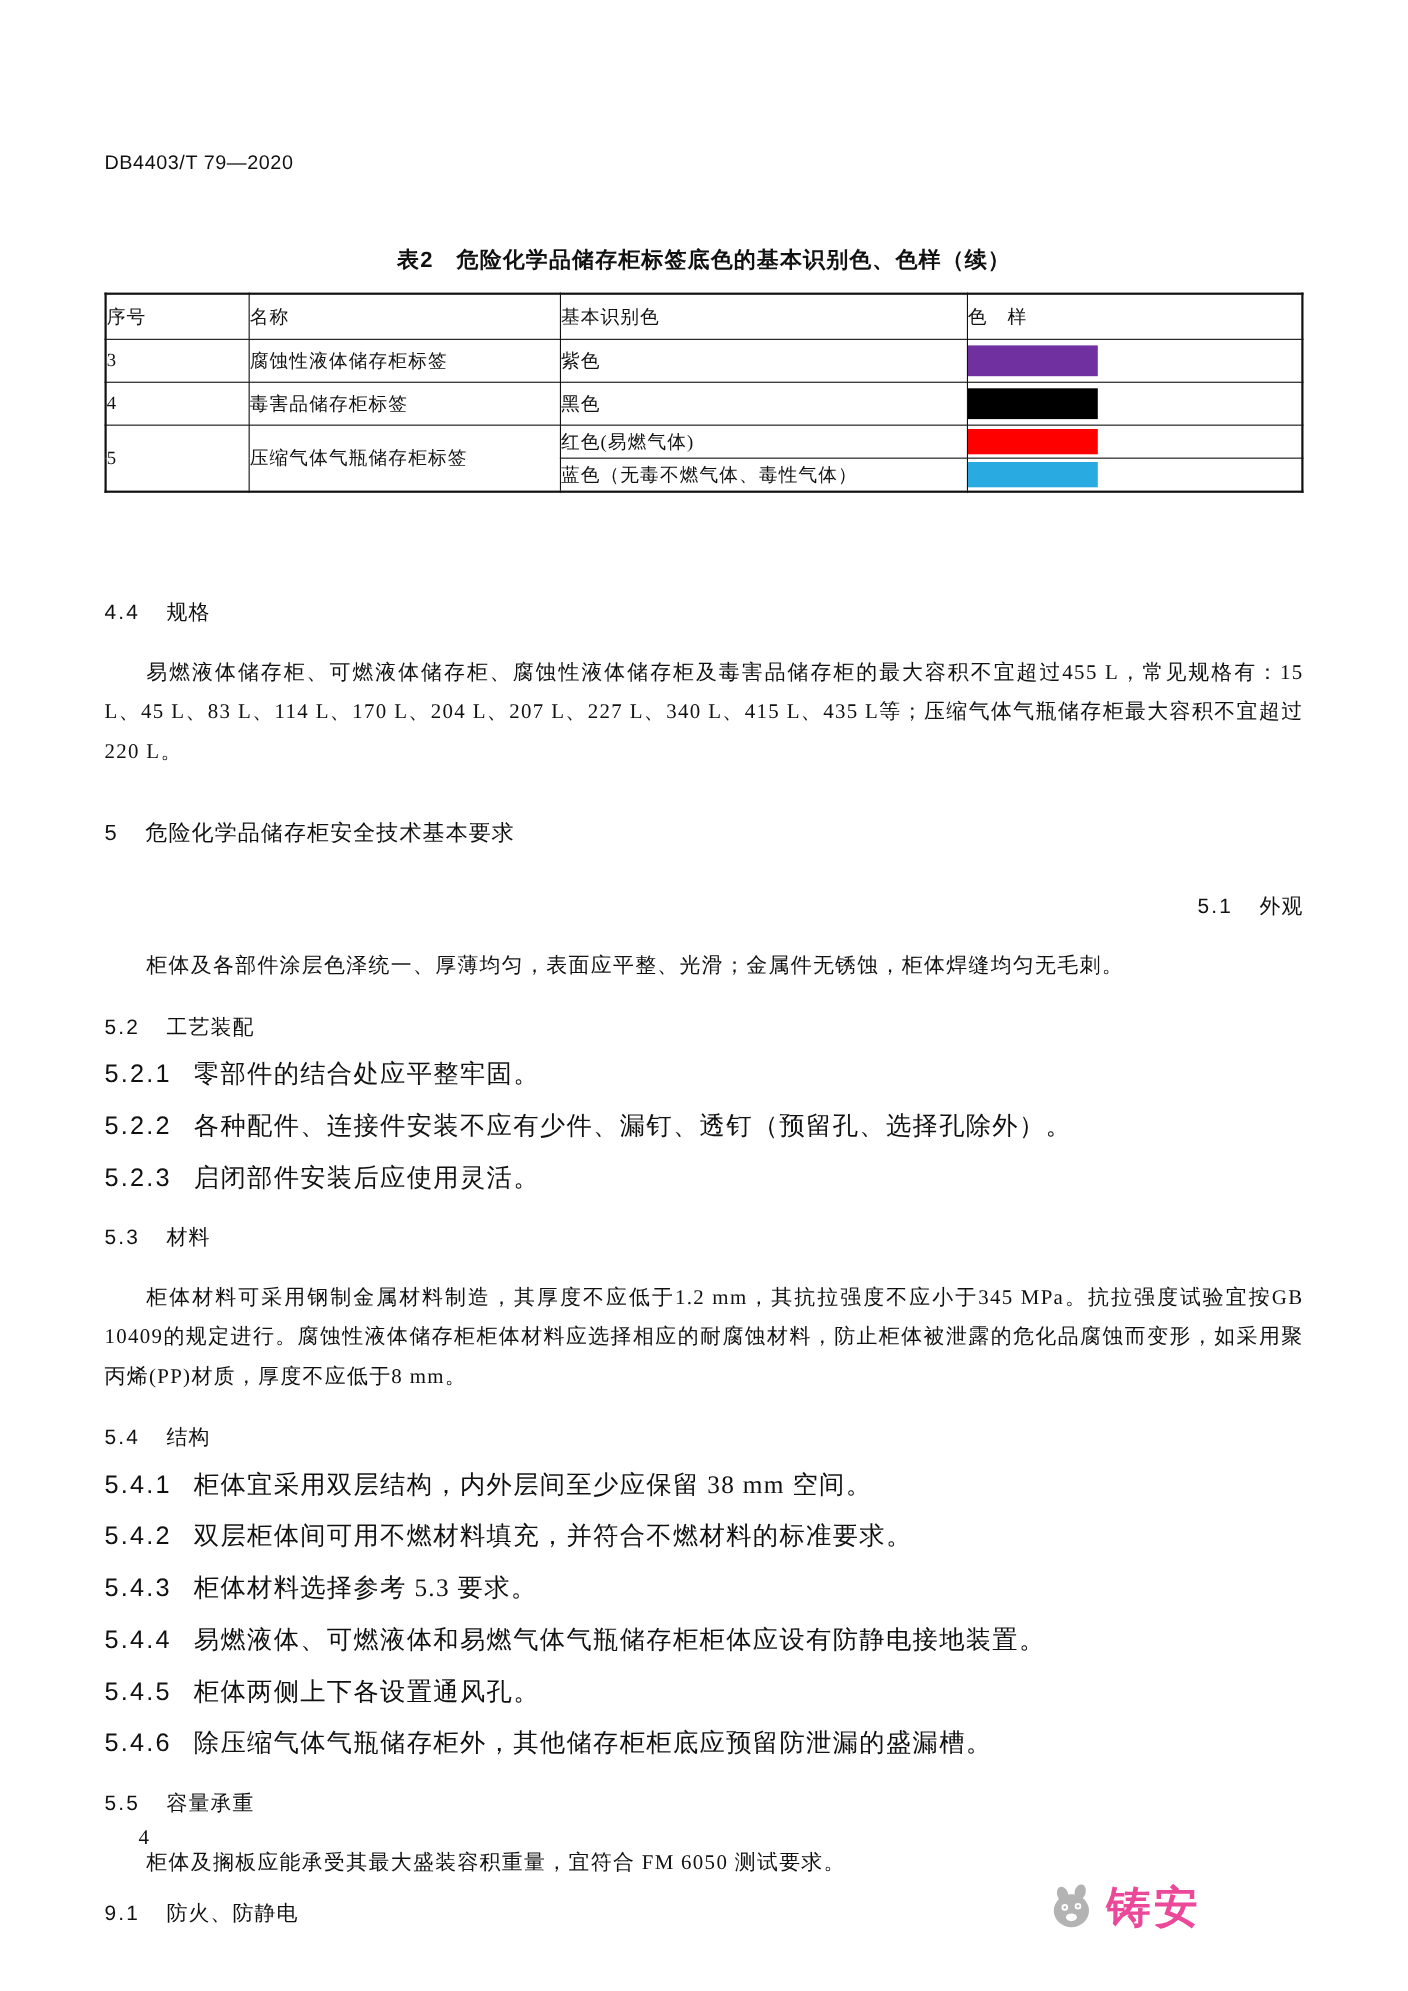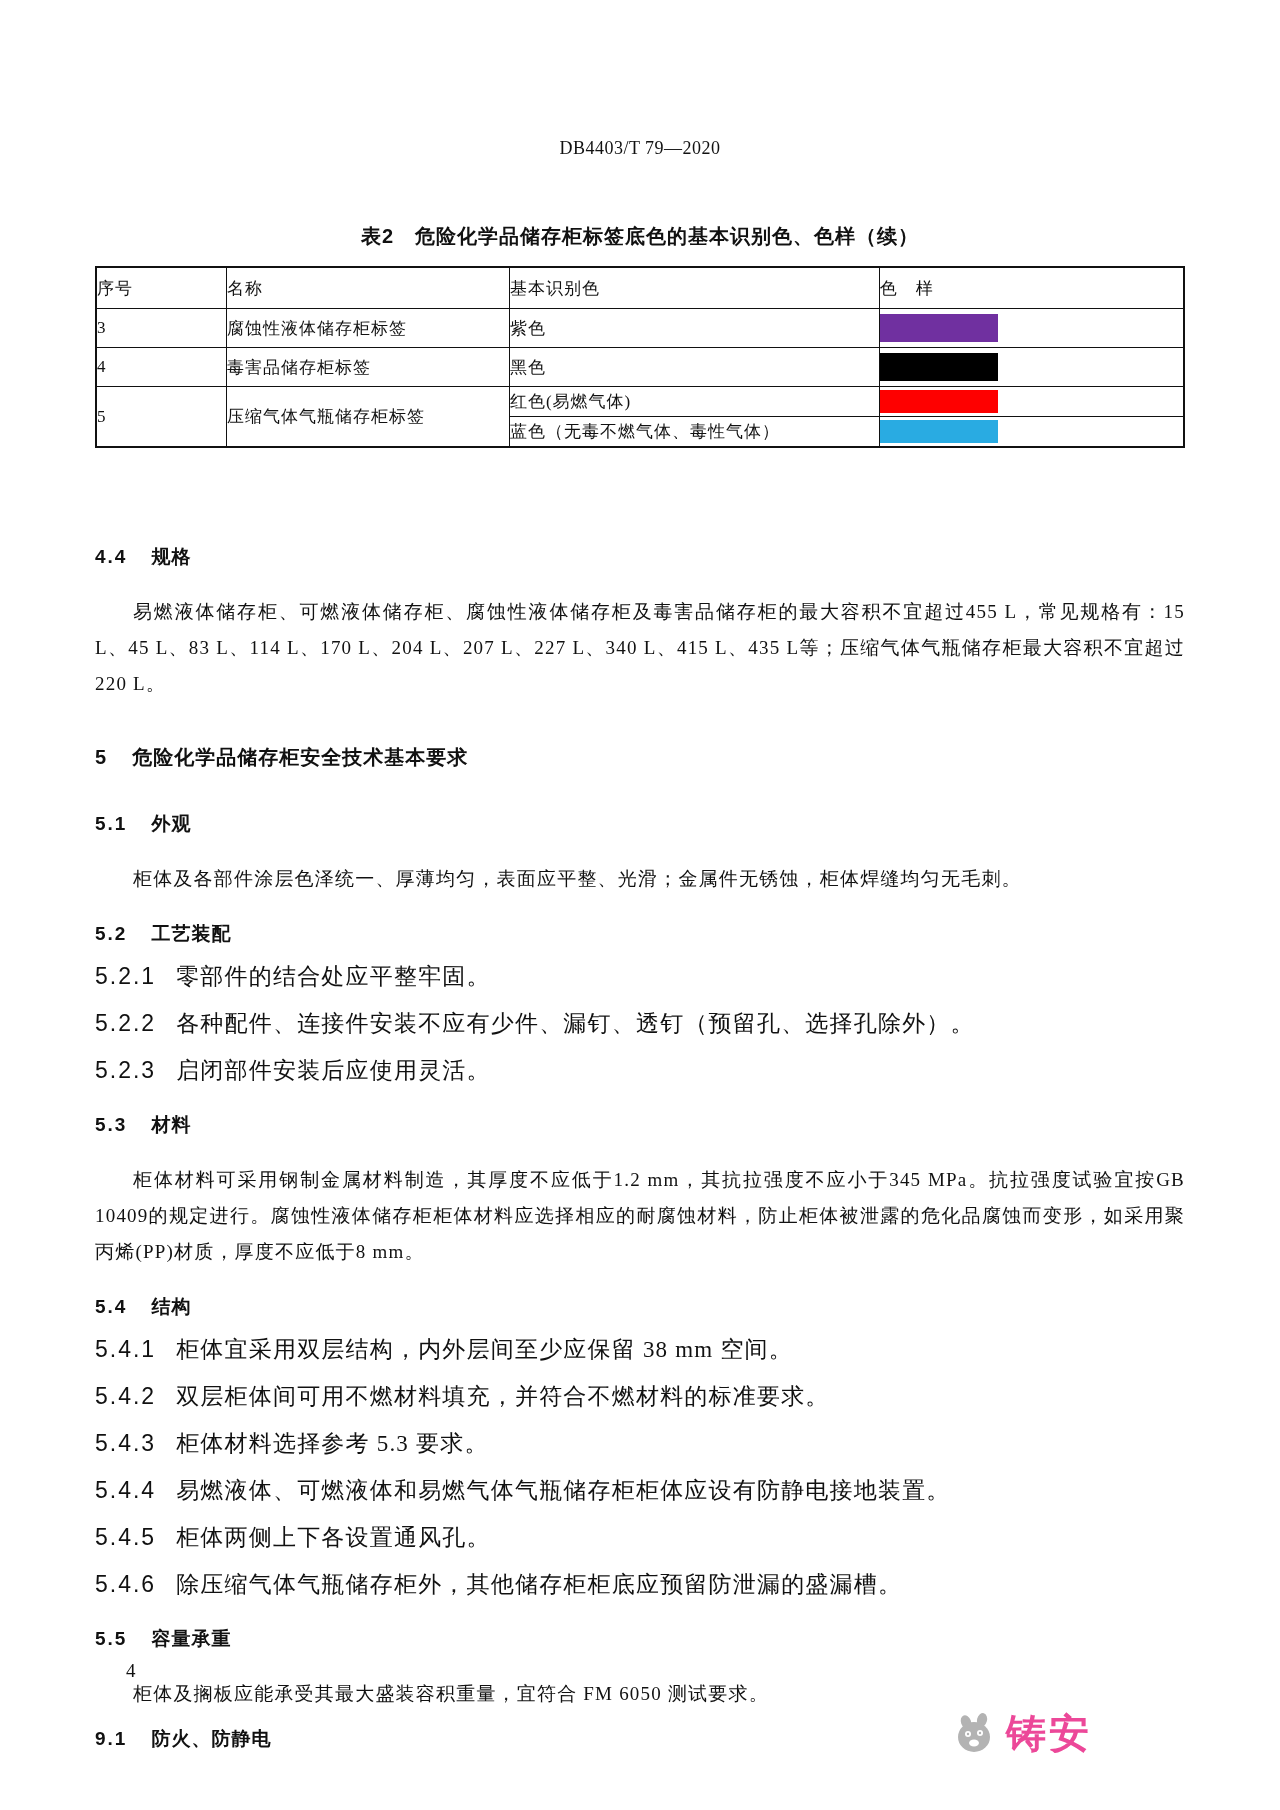--- a/index.html
+++ b/index.html
@@ -9,25 +9,24 @@
     height: 1810px;
     margin: 0 auto;
     background: #ffffff;
     font-family: "Liberation Serif", "DejaVu Serif", serif;
     color: #1a1a1a;
     overflow: hidden;
     box-sizing: border-box;
     padding: 138px 95px 0 95px;
   }
   .doc-number {
-    font-family: Liberation Serif, serif;
+    font-family: Liberation Sans, sans-serif;
     font-size: 18px;
     letter-spacing: 0.5px;
     color: #111;
-    text-align: center;
   }
   .table-title {
     margin-top: 64px;
     text-align: center;
     font-family: "Liberation Sans", "DejaVu Sans", sans-serif;
     font-weight: bold;
     font-size: 20px;
     letter-spacing: 1px;
     color: #111;
   }
@@ -56,21 +55,21 @@
   .col-sample { width: 28%; }
   .swatch {
     display: inline-block;
     width: 118px;
     height: 28px;
     vertical-align: middle;
   }
   .swatch.small { height: 23px; }
   .heading {
     font-family: "Liberation Sans", "DejaVu Sans", sans-serif;
-    font-weight: bold;
+    font-weight: normal;
     color: #111;
   }
   .heading.h1 { font-size: 20px; margin-top: 42px; letter-spacing: 1px; }
   .heading.h2 { font-size: 19px; letter-spacing: 1px; }
   .heading .num { margin-right: 24px; letter-spacing: 2px; }
   .m-sec { margin-top: 96px; }
   .para {
     margin: 24px 0 0 0;
     font-size: 19px;
     line-height: 36px;
@@ -86,21 +85,21 @@
     letter-spacing: 1.2px;
     color: #111;
   }
   .clause .num {
     font-family: "Liberation Sans", "DejaVu Sans", sans-serif;
     letter-spacing: 2px;
     margin-right: 20px;
   }
   .gap-sm { margin-top: 14px; }
   .gap-md { margin-top: 24px; }
-  .gap-lg { margin-top: 40px; }
+  .gap-lg { margin-top: 40px; text-align: right; }
   .page-number {
     position: absolute;
     left: 126px;
     top: 1660px;
     font-size: 19px;
     color: #111;
   }
   .watermark {
     position: absolute;
     left: 952px;

